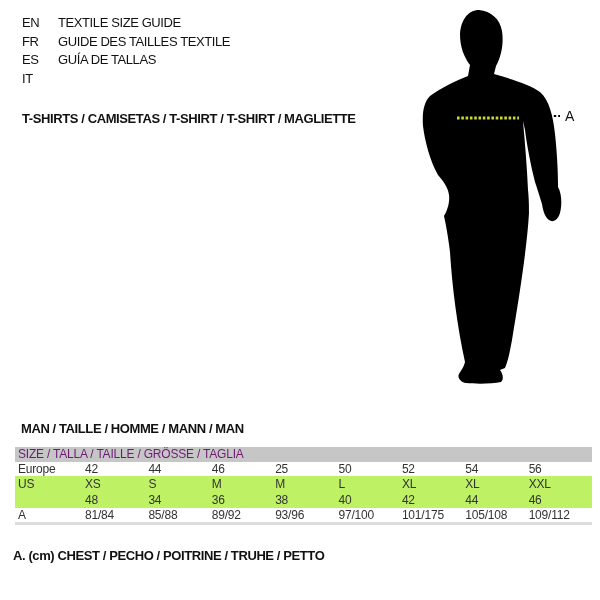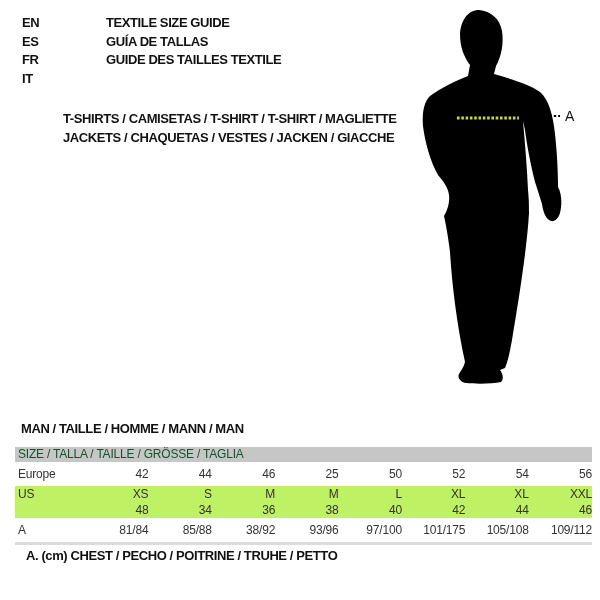--- a/index.html
+++ b/index.html
@@ -4,74 +4,73 @@
 <style>
   html,body{margin:0;padding:0;}
   body{
     width:600px;height:600px;position:relative;background:#ffffff;
     font-family:"Liberation Sans","DejaVu Sans",sans-serif;
     color:#111;overflow:hidden;
   }
   
   #lang-block{position:absolute;left:22px;top:13px;}
   .lang-row{display:flex;height:18.7px;align-items:center;
-    font-weight:bold;font-size:13px;letter-spacing:-0.4px;gap:48px;}
+    font-weight:normal;font-size:13px;letter-spacing:-0.4px;}
   .lang-code{width:36px;flex:0 0 36px;}
   
   #product-block{position:absolute;left:22px;top:110px;
-    font-weight:bold;font-size:13px;line-height:18.5px;letter-spacing:-0.4px;margin-left:41px;}
+    font-weight:bold;font-size:13px;line-height:18.5px;letter-spacing:-0.4px;}
   
   #figure-wrap{position:absolute;left:400px;top:0;width:200px;height:400px;}
   #figure-wrap svg{display:block;width:100%;height:100%;}
   .measure-label{font-family:"Liberation Sans","DejaVu Sans",sans-serif;
     font-size:14px;fill:#111;}
   
   #section-title{position:absolute;left:21px;top:422px;
     font-weight:bold;font-size:13px;line-height:14px;letter-spacing:-0.4px;}
   
   #size-table{position:absolute;left:15px;top:447px;width:577px;
     border-bottom:3px solid #dcdcdc;font-size:12px;color:#333;
     letter-spacing:-0.2px;}
   .t-header{height:15px;line-height:15px;background:#c6c6c6;
-    padding-left:3px;color:#14532d;}
+    padding-left:3px;color:#701a75;}
   .trow{display:grid;grid-template-columns:70px repeat(8,1fr);
     align-items:center;}
-  .trow.h17{height:24px;}
+  .trow.h17{height:14px;}
   .trow.h16{height:16px;}
   .trow.alt{background:#bef264;}
   .tlabel{text-align:left;padding-left:3px;}
-  .tval{text-align:right;}
+  .tval{text-align:left;}
   
-  #footnote{position:absolute;left:26px;top:549px;
+  #footnote{position:absolute;left:13px;top:549px;
     font-weight:bold;font-size:13px;line-height:14px;letter-spacing:-0.4px;}
 </style>
 </head>
 <body>
 
 <div id="lang-block">
   <div class="lang-row">
     <span class="lang-code">EN</span>
     <span>TEXTILE SIZE GUIDE</span>
   </div>
   <div class="lang-row">
+    <span class="lang-code">FR</span>
+    <span>GUIDE DES TAILLES TEXTILE</span>
+  </div>
+  <div class="lang-row">
     <span class="lang-code">ES</span>
     <span>GUÍA DE TALLAS</span>
-  </div>
-  <div class="lang-row">
-    <span class="lang-code">FR</span>
-    <span>GUIDE DES TAILLES TEXTILE</span>
   </div>
   <div class="lang-row">
     <span class="lang-code">IT</span>
   </div>
 </div>
 
 <div id="product-block">
   <div>T-SHIRTS / CAMISETAS / T-SHIRT / T-SHIRT / MAGLIETTE</div>
-  <div>JACKETS / CHAQUETAS / VESTES / JACKEN / GIACCHE</div>
 </div>
 
 <div id="figure-wrap">
   <svg viewBox="400 0 200 400" xmlns="http://www.w3.org/2000/svg">
     <path fill="#000000" d="
       M 479 10
       C 491 11, 500 19, 502 31
       C 504 44, 501 57, 496 66
       L 494 74
       C 511 79, 531 85, 540 92
@@ -147,21 +146,21 @@
     <span class="tval">40</span>
     <span class="tval">42</span>
     <span class="tval">44</span>
     <span class="tval">46</span>
   </div>
 
   <div class="trow h17">
     <span class="tlabel">A</span>
     <span class="tval">81/84</span>
     <span class="tval">85/88</span>
-    <span class="tval">38/92</span>
+    <span class="tval">89/92</span>
     <span class="tval">93/96</span>
     <span class="tval">97/100</span>
     <span class="tval">101/175</span>
     <span class="tval">105/108</span>
     <span class="tval">109/112</span>
   </div>
 </div>
 
 <div id="footnote">A. (cm) CHEST / PECHO / POITRINE / TRUHE / PETTO</div>
 

